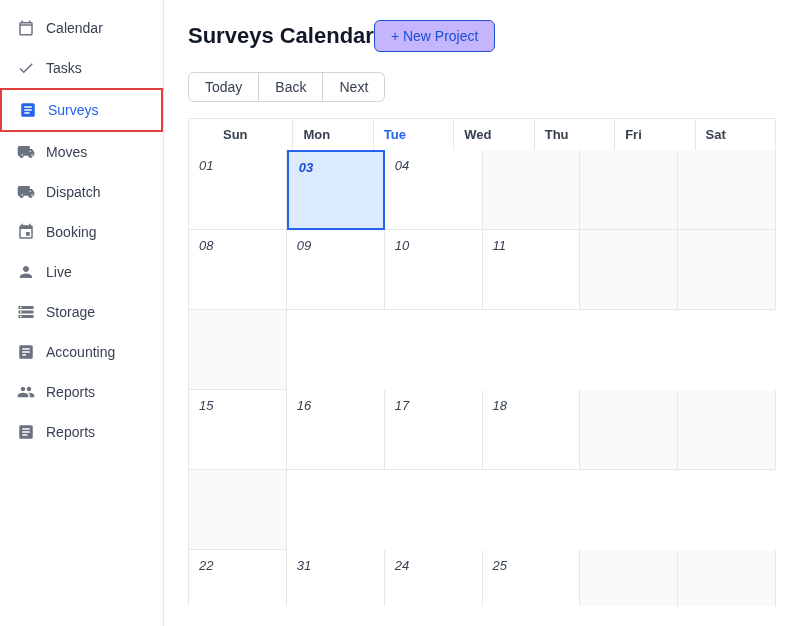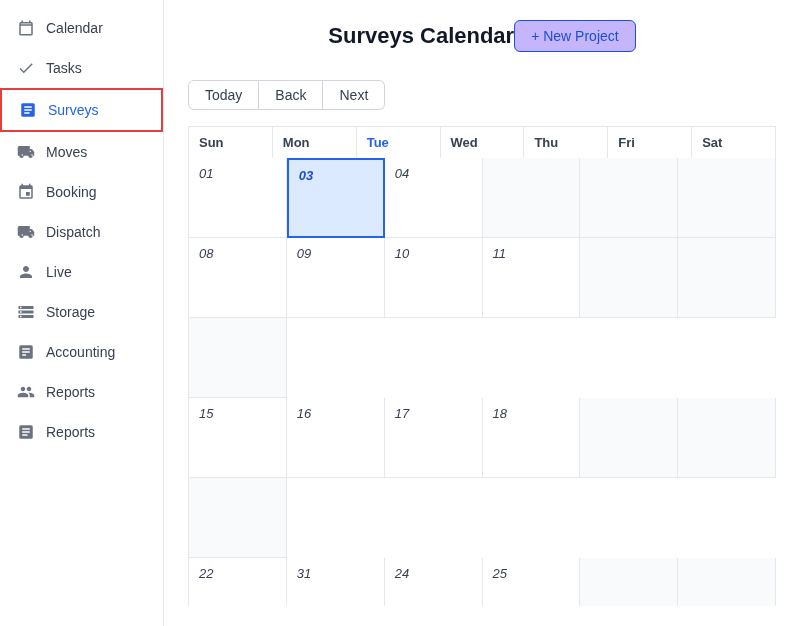--- a/index.html
+++ b/index.html
@@ -52,22 +52,22 @@
       flex: 1;
       display: flex;
       flex-direction: column;
       padding: 20px 24px;
       overflow: hidden;
     }
 
     .header {
       display: flex;
       align-items: center;
-      justify-content: center;
-      margin-bottom: 28px;
+      justify-content: flex-start;
+      margin-bottom: 20px;
     }
     .header h1 {
       font-size: 22px;
       font-weight: 700;
       color: #111827;
     }
     .new-project-btn {
       border: 1.5px solid #1d4ed8;
       background: #c4b5fd;
       color: #1d4ed8;
@@ -103,20 +103,21 @@
       flex: 1;
       display: flex;
       flex-direction: column;
       overflow: hidden;
     }
     .calendar-header {
       display: grid;
       grid-template-columns: repeat(7, 1fr);
       border-top: 1px solid #e5e7eb;
       border-left: 1px solid #e5e7eb;
+      padding-left: 24px;
     }
     .cal-header-cell {
       border-right: 1px solid #e5e7eb;
       padding: 8px 10px;
       font-size: 13px;
       font-weight: 600;
       color: #374151;
       background: #fff;
     }
     .cal-header-cell.today-col {
@@ -199,33 +200,33 @@
       <svg viewBox="0 0 24 24" xmlns="http://www.w3.org/2000/svg">
           <path d="M20 8h-3V4H3a2 2 0 00-2 2v11h2a3 3 0 006 0h6a3 3 0 006 0h2v-5l-3-4zm-3 1.5l1.96 2.5H17V9.5zM7 17a1 1 0 110-2 1 1 0 010 2zm13 0a1 1 0 110-2 1 1 0 010 2z"></path>
         </svg>
     </span>
     <span>Moves</span>
   </div>
 
   <div class="sidebar-item">
     <span class="icon">
       <svg viewBox="0 0 24 24" xmlns="http://www.w3.org/2000/svg">
+          <path d="M20 8h-3V4H3a2 2 0 00-2 2v11h2a3 3 0 006 0h6a3 3 0 006 0h2v-5l-3-4zm-3 1.5l1.96 2.5H17V9.5zM7 17a1 1 0 110-2 1 1 0 010 2zm13 0a1 1 0 110-2 1 1 0 010 2z"></path>
+        </svg>
+    </span>
+    <span>Dispatch</span>
+  </div>
+
+  <div class="sidebar-item">
+    <span class="icon">
+      <svg viewBox="0 0 24 24" xmlns="http://www.w3.org/2000/svg">
           <path d="M17 12h-5v5h5v-5zM16 1v2H8V1H6v2H5a2 2 0 00-2 2v14a2 2 0 002 2h14a2 2 0 002-2V5a2 2 0 00-2-2h-1V1h-2zm3 18H5V8h14v11z"></path>
         </svg>
     </span>
     <span>Booking</span>
-  </div>
-
-  <div class="sidebar-item">
-    <span class="icon">
-      <svg viewBox="0 0 24 24" xmlns="http://www.w3.org/2000/svg">
-          <path d="M20 8h-3V4H3a2 2 0 00-2 2v11h2a3 3 0 006 0h6a3 3 0 006 0h2v-5l-3-4zm-3 1.5l1.96 2.5H17V9.5zM7 17a1 1 0 110-2 1 1 0 010 2zm13 0a1 1 0 110-2 1 1 0 010 2z"></path>
-        </svg>
-    </span>
-    <span>Dispatch</span>
   </div>
 
   <div class="sidebar-item">
     <span class="icon">
       <svg viewBox="0 0 24 24" xmlns="http://www.w3.org/2000/svg">
           <path d="M12 12c2.21 0 4-1.79 4-4s-1.79-4-4-4-4 1.79-4 4 1.79 4 4 4zm0 2c-2.67 0-8 1.34-8 4v2h16v-2c0-2.66-5.33-4-8-4z"></path>
         </svg>
     </span>
     <span>Live</span>
   </div>

